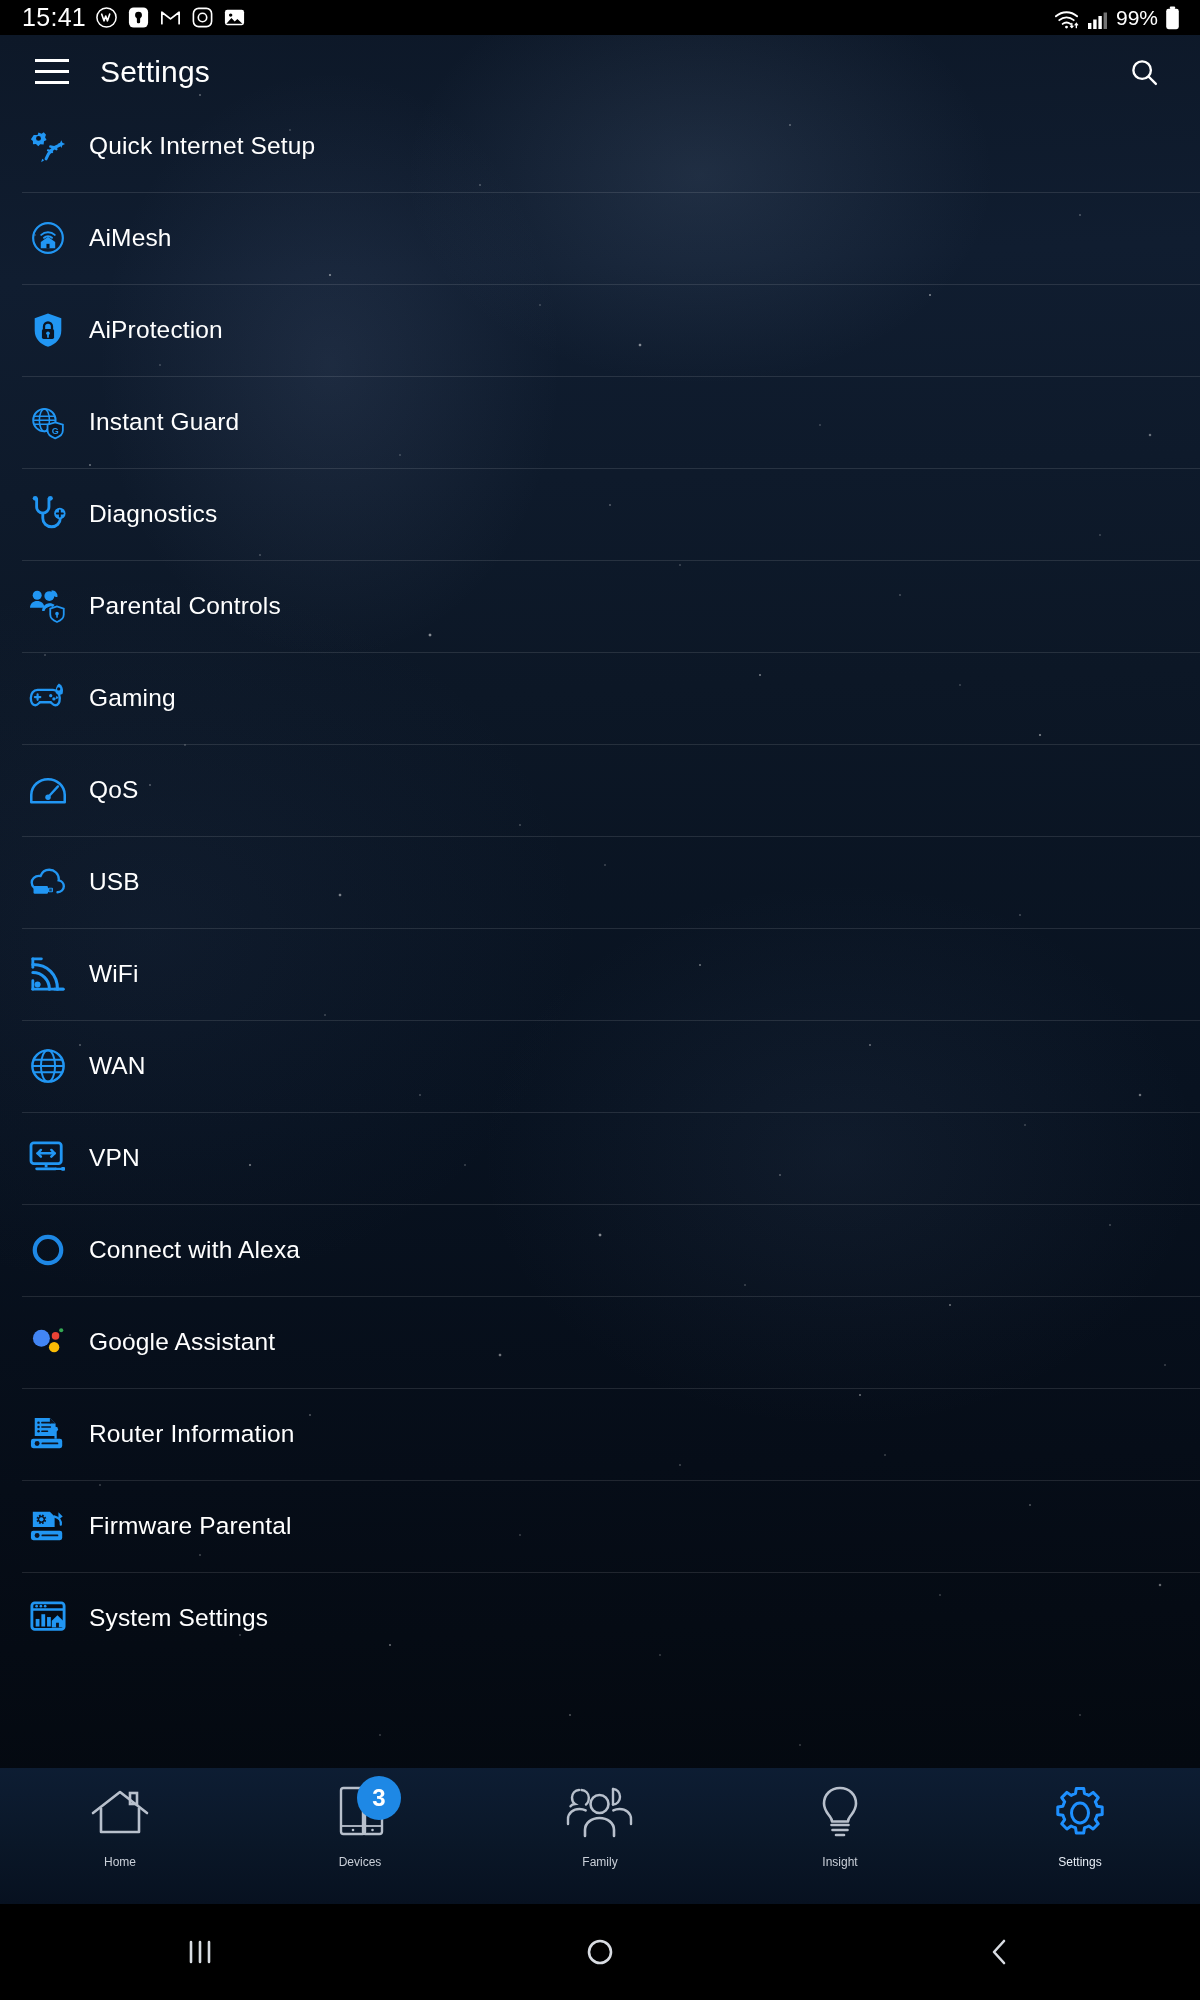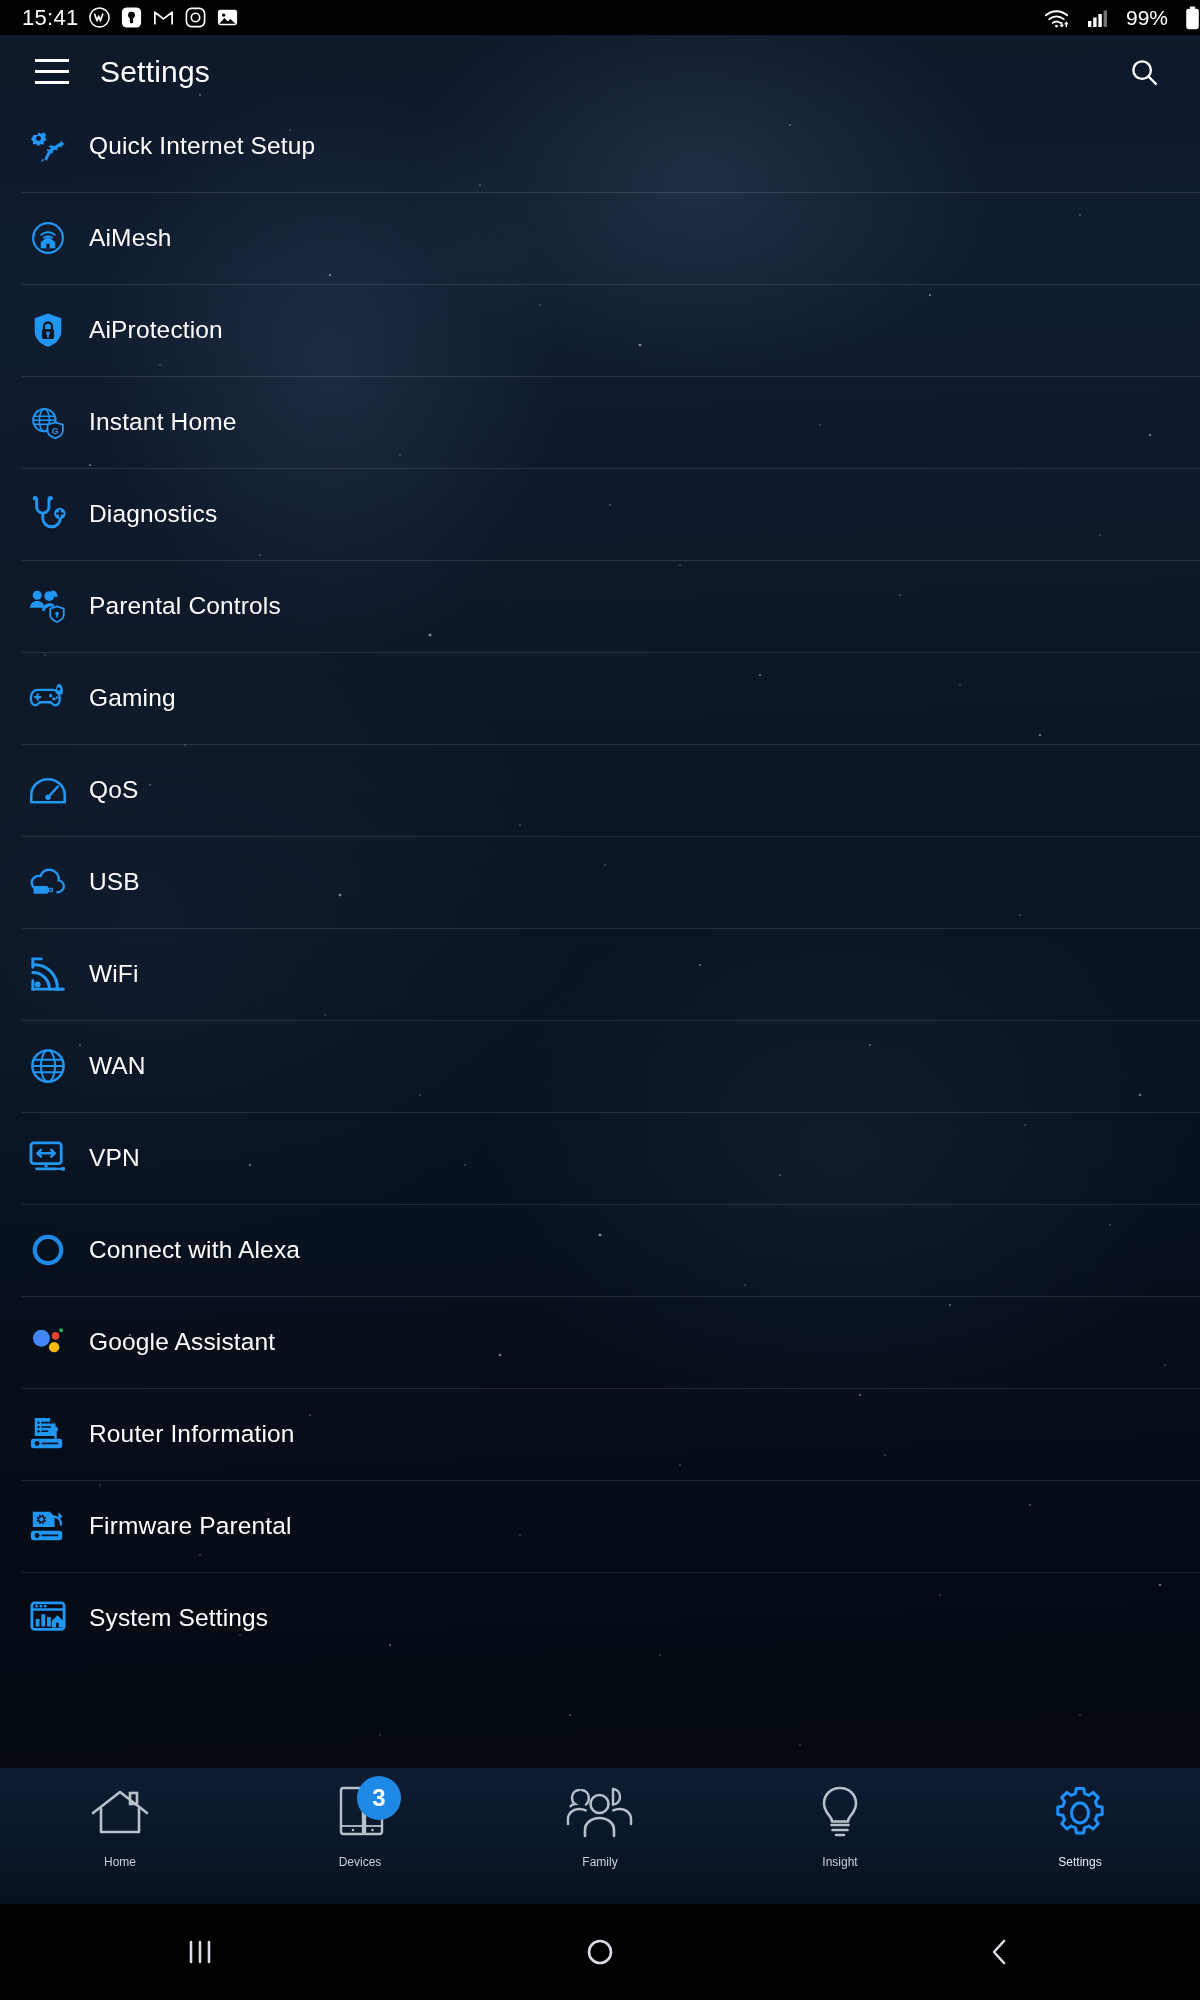--- a/index.html
+++ b/index.html
@@ -6,22 +6,22 @@
   html,body { width:1200px; height:2000px; background:#000; }
   body { font-family:"Liberation Sans", sans-serif; overflow:hidden; }
 
   
   #screen { position:relative; width:1200px; height:2000px; background:#05080f; overflow:hidden; }
 
   
   #statusbar { position:absolute; top:0; left:0; width:1200px; height:35px; background:#000;
                display:flex; align-items:center; z-index:40; }
   #sb-left { display:flex; align-items:center; gap:9px; padding-left:22px; }
-  #sb-time { color:#fff; font-size:22px; letter-spacing:.3px; }
-  #sb-right { margin-left:auto; display:flex; align-items:center; gap:17px; }
+  #sb-time { color:#fff; font-size:25px; letter-spacing:.3px; }
+  #sb-right { margin-left:auto; display:flex; align-items:flex-end; gap:7px; padding-right:20px; }
   #sb-batt-txt { color:#fff; font-size:21px; }
   .sbicon { display:block; }
 
   
   #wallpaper { position:absolute; top:35px; left:0; width:1200px; height:1733px; overflow:hidden;
     background:
       radial-gradient(ellipse 420px 300px at 700px 140px, rgba(120,145,180,.16), rgba(0,0,0,0) 70%),
       radial-gradient(ellipse 330px 420px at 330px 330px, rgba(110,130,170,.15), rgba(0,0,0,0) 70%),
       radial-gradient(ellipse 500px 380px at 840px 1120px, rgba(90,115,155,.10), rgba(0,0,0,0) 72%),
       radial-gradient(ellipse 600px 500px at 150px 900px, rgba(70,95,140,.09), rgba(0,0,0,0) 72%),
@@ -269,21 +269,21 @@
     <div class="row">
       <div class="row-ico">
         <svg width="38" height="36" viewBox="0 0 42 40">
           <circle cx="17" cy="18" r="12.5" fill="none" stroke="#2196F3" stroke-width="2"></circle>
           <ellipse cx="17" cy="18" rx="5.6" ry="12.5" fill="none" stroke="#2196F3" stroke-width="1.7"></ellipse>
           <path d="M5 13.5h24M5 22.5h24M4.5 18h25" stroke="#2196F3" stroke-width="1.7" fill="none"></path>
           <path d="M29 20.5 37.5 23v6.5c0 4.2-3.6 7-8.5 8.6-4.9-1.6-8.5-4.4-8.5-8.6V23z" fill="#0b1524" stroke="#2196F3" stroke-width="2"></path>
           <text x="29" y="33" font-family="Liberation Sans, sans-serif" font-size="10" font-weight="bold" fill="#2196F3" text-anchor="middle">G</text>
         </svg>
       </div>
-      <div class="row-lbl">Instant Home</div>
+      <div class="row-lbl">Instant Guard</div>
     </div>
 
     <div class="row">
       <div class="row-ico">
         <svg width="36" height="38" viewBox="0 0 38 40">
           <path d="M7 4v8.5a6.5 6.5 0 0 0 13 0V4" fill="none" stroke="#2196F3" stroke-width="3" stroke-linecap="round"></path>
           <path d="M13.5 19v5.5c0 5.2 4.2 9 9.3 9s9.2-3.8 9.2-9v-2" fill="none" stroke="#2196F3" stroke-width="3" stroke-linecap="round"></path>
           <circle cx="5.5" cy="3.5" r="2.6" fill="#2196F3"></circle>
           <circle cx="21.5" cy="3.5" r="2.6" fill="#2196F3"></circle>
           <circle cx="31.5" cy="19.5" r="6" fill="#2196F3"></circle>

